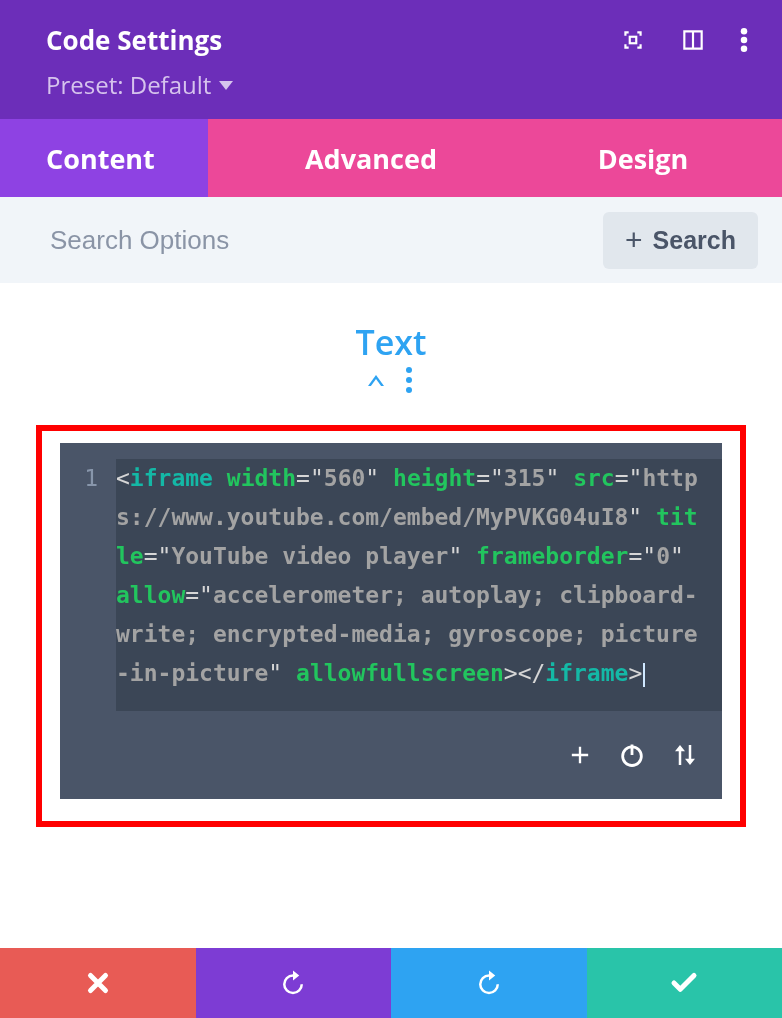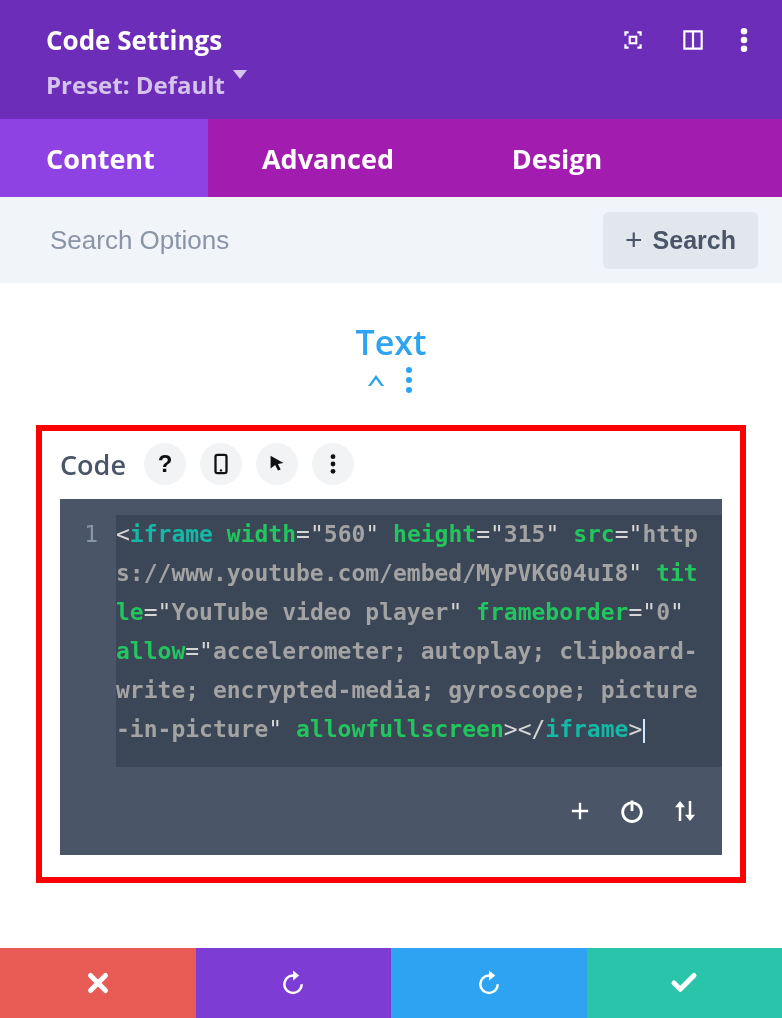--- a/index.html
+++ b/index.html
@@ -34,40 +34,42 @@
   .header-icon {
     display: flex;
     align-items: center;
     justify-content: center;
     cursor: pointer;
   }
   .header-icon svg { fill: #fff; }
   .preset-row {
     margin-top: 10px;
     display: flex;
+    align-items: center;
     gap: 8px;
     font-size: 24px;
     color: #d6c3ed;
-    font-weight: 700;
+    font-weight: 400;
     cursor: pointer;
   }
   .preset-caret {
     width: 0;
     height: 0;
     border-left: 7px solid transparent;
     border-right: 7px solid transparent;
     border-top: 9px solid #d6c3ed;
     margin-top: 2px;
   }
   .tabs {
     display: flex;
-    background: #a21caf;
+    background: #ec4899;
     color: #fff;
     font-size: 27px;
     font-weight: 700;
+    gap: 43px;
   }
   .tab {
     height: 78px;
     display: flex;
     align-items: center;
     padding: 0;
     cursor: pointer;
   }
   .tab-content { width: 208px; justify-content: flex-start; padding-left: 46px; background: #8e42e3; }
   .tab-design { width: 218px; justify-content: center; }
@@ -314,42 +316,20 @@
     <div class="chevron-up"></div>
     <div class="section-more">
       <span class="dot"></span>
         <span class="dot"></span>
         <span class="dot"></span>
     </div>
   </div>
 </div>
 
 <div class="code-block">
-  <div class="code-toolbar">
-    <span class="code-label">Code</span>
-    <button class="tool-btn">?</button>
-    <button class="tool-btn">
-      <svg viewBox="0 0 24 24">
-          <rect x="6" y="2" width="12" height="20" rx="2" fill="none" stroke="#111" stroke-width="2.5"></rect>
-          <circle cx="12" cy="19" r="1.3" fill="#111"></circle>
-        </svg>
-    </button>
-    <button class="tool-btn">
-      <svg viewBox="0 0 24 24">
-          <path d="M5 3l14 8-6 1 3 6-3 1-3-6-5 4V3z" fill="#111"></path>
-        </svg>
-    </button>
-    <button class="tool-btn">
-      <svg viewBox="0 0 6 24" width="6" height="22">
-          <circle cx="3" cy="4" r="2.6" fill="#111"></circle>
-          <circle cx="3" cy="12" r="2.6" fill="#111"></circle>
-          <circle cx="3" cy="20" r="2.6" fill="#111"></circle>
-        </svg>
-    </button>
-  </div>
 
   <div class="editor">
     <div class="editor-body">
       <div class="gutter">
         <div>1</div>
       </div>
       <div class="code-content" id="code-content"><span class="tk-punct">&lt;</span><span class="tk-tag">iframe</span><span> </span><span class="tk-attr">width</span><span class="tk-eq">=</span><span class="tk-punct">"</span><span class="tk-str">560</span><span class="tk-punct">"</span><span> </span><span class="tk-attr">height</span><span class="tk-eq">=</span><span class="tk-punct">"</span><span class="tk-str">315</span><span class="tk-punct">"</span><span> </span><span class="tk-attr">src</span><span class="tk-eq">=</span><span class="tk-punct">"</span><span class="tk-str">https://www.youtube.com/embed/MyPVKG04uI8</span><span class="tk-punct">"</span><span> </span><span class="tk-attr">title</span><span class="tk-eq">=</span><span class="tk-punct">"</span><span class="tk-str">YouTube video player</span><span class="tk-punct">"</span><span> </span><span class="tk-attr">frameborder</span><span class="tk-eq">=</span><span class="tk-punct">"</span><span class="tk-str">0</span><span class="tk-punct">"</span><span> </span><span class="tk-attr">allow</span><span class="tk-eq">=</span><span class="tk-punct">"</span><span class="tk-str">accelerometer; autoplay; clipboard-write; encrypted-media; gyroscope; picture-in-picture</span><span class="tk-punct">"</span><span> </span><span class="tk-attr">allowfullscreen</span><span class="tk-punct">&gt;</span><span class="tk-punct">&lt;/</span><span class="tk-tag">iframe</span><span class="tk-punct">&gt;</span><span class="cursor-line"></span></div>
     </div>
     <div class="editor-footer">
       <div class="ef-btn">

